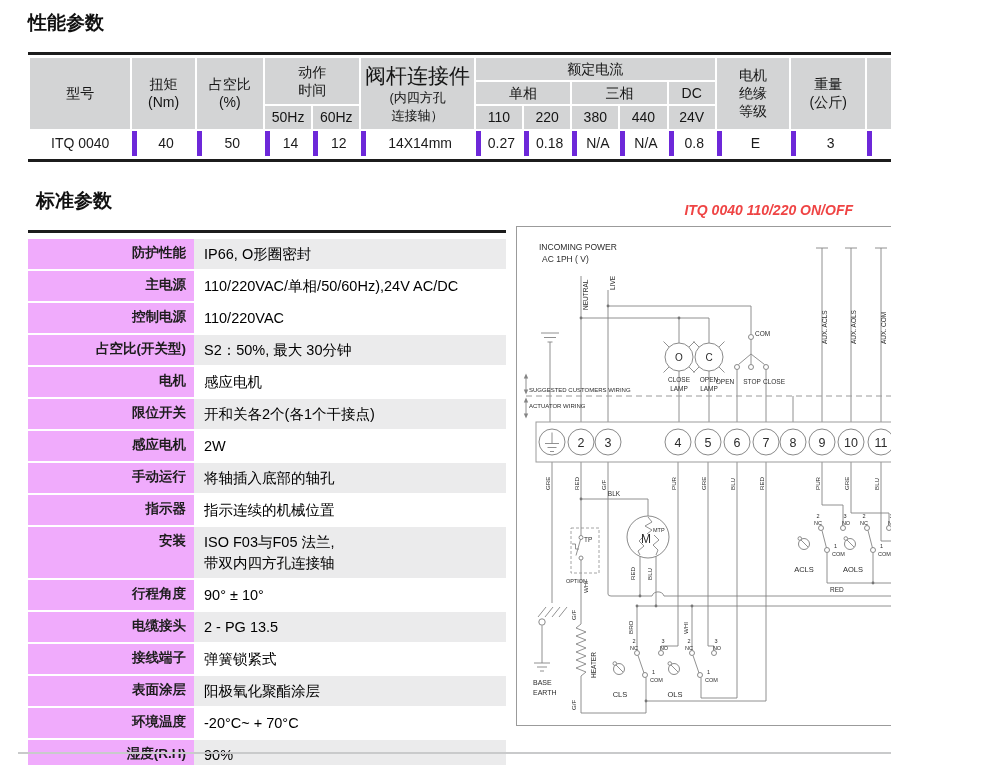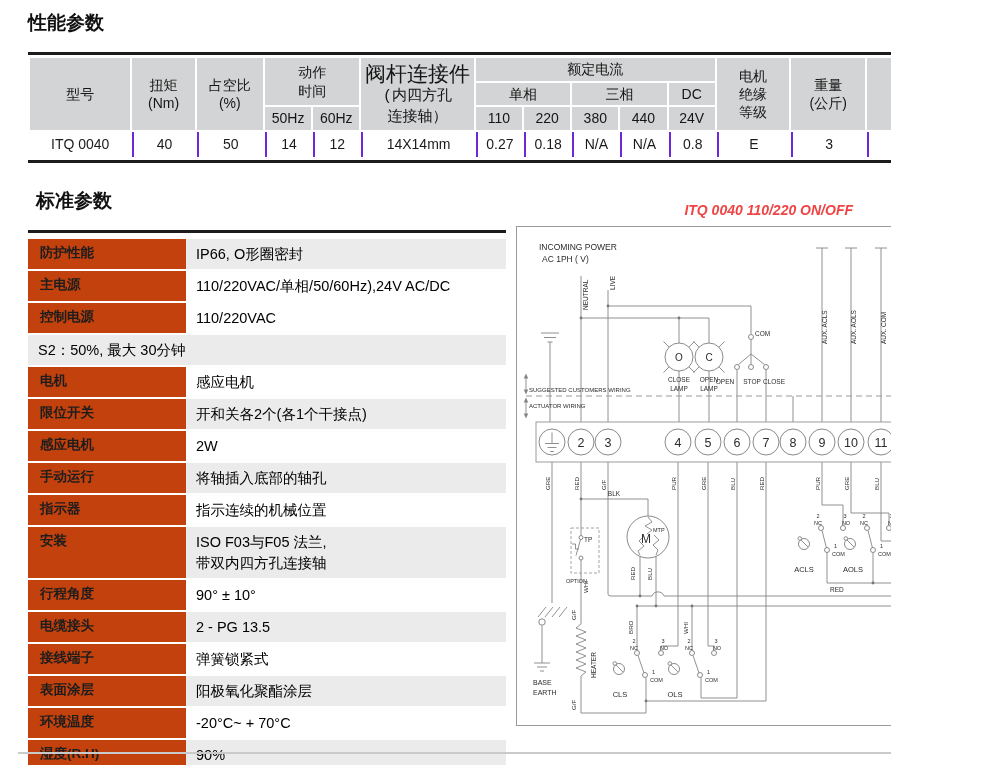--- a/index.html
+++ b/index.html
@@ -8,27 +8,27 @@
   .h1{position:absolute;left:28px;top:10px;font-size:19px;font-weight:bold;color:#111;}
   .h2{position:absolute;left:36px;top:188px;font-size:19px;font-weight:bold;color:#111;}
   .diagram-title{position:absolute;right:38px;top:202px;font-size:14px;font-weight:bold;font-style:italic;color:#ef4444;}
   
   .perf-wrap{position:absolute;left:28px;top:52px;width:942px;border-top:3px solid #1c1c1c;border-bottom:3px solid #1c1c1c;padding:1px 0;}
   table.perf{border-collapse:separate;border-spacing:2px;width:100%;table-layout:fixed;}
   table.perf td{vertical-align:middle;}
   .hc{background:#d3d4d5;text-align:center;padding:2px 0;line-height:1.3;font-size:14px;color:#151515;}
   .hc span{display:block;}
   .hc .big{font-size:21px;}
-  .hc .small{font-size:15px;line-height:1.35;font-family:Liberation Mono, monospace;}
-  .dcell{background:#fff;text-align:center;font-size:14px;padding:4px 0 5px;border-left:2px solid #6d28d9;}
+  .hc .small{font-size:13px;line-height:1.35;}
+  .dcell{background:#fff;text-align:center;font-size:14px;padding:4px 0 5px;border-left:5px solid #6d28d9;}
   .dcell.nl{border-left:none;}
   
   .std{position:absolute;left:28px;top:230px;width:478px;border-top:3px solid #1c1c1c;border-bottom:3px solid #1c1c1c;padding:6px 0 3px;}
   .srow{display:flex;margin-bottom:2px;}
-  .slabel{width:138px;background:#c2410c;font-weight:bold;font-size:13.5px;padding:5px 8px 5px 12px;color:#1d1d1d;flex:none;}
+  .slabel{width:138px;background:#f0abfc;font-weight:bold;font-size:13.5px;text-align:right;padding:5px 8px 5px 20px;color:#1d1d1d;flex:none;}
   .sval{flex:1;font-size:14.5px;padding:5px 4px 4px 10px;color:#000000;line-height:1.45;}
   .sval span{display:block;}
   .sval.g{background:#ebebec;}
   .bottom-line{position:absolute;left:18px;top:752px;width:962px;height:2px;background:#c9cacb;}
   
   .diag{position:absolute;left:516px;top:226px;}
   .diag text{fill:#2b2b2b;}
   .w{stroke:#848484;stroke-width:0.9;fill:none;}
   .box{stroke:#9b9b9b;stroke-width:1;fill:none;}
   .cc{stroke:#7d7d7d;stroke-width:0.9;fill:#fff;}
@@ -138,20 +138,21 @@
       </div>
     <div class="srow">
         <div class="slabel">主电源</div>
         <div class="sval">110/220VAC/单相/50/60Hz),24V AC/DC</div>
       </div>
     <div class="srow">
         <div class="slabel">控制电源</div>
         <div class="sval">110/220VAC</div>
       </div>
     <div class="srow">
+        <div class="slabel">占空比(开关型)</div>
         <div class="sval g">S2：50%, 最大 30分钟</div>
       </div>
     <div class="srow">
         <div class="slabel">电机</div>
         <div class="sval">感应电机</div>
       </div>
     <div class="srow">
         <div class="slabel">限位开关</div>
         <div class="sval g">开和关各2个(各1个干接点)</div>
       </div>

